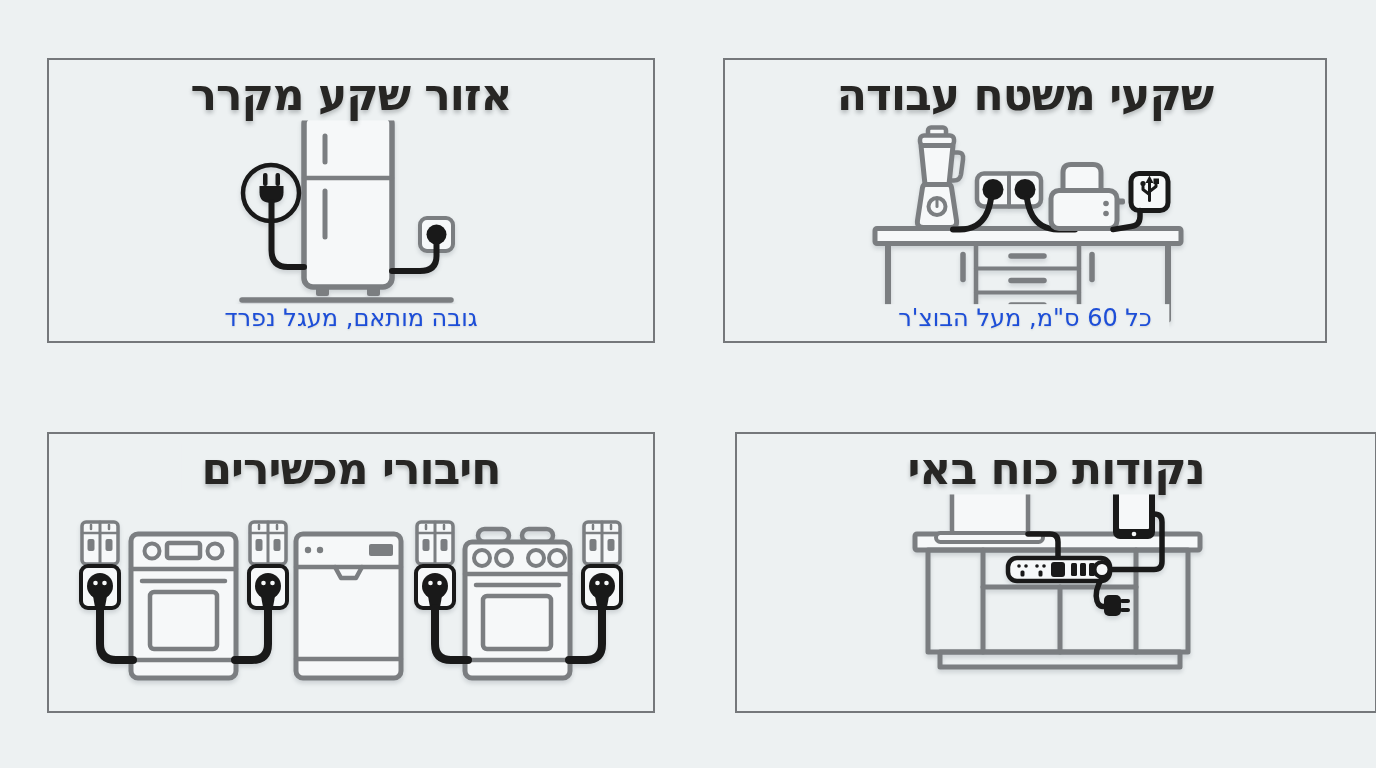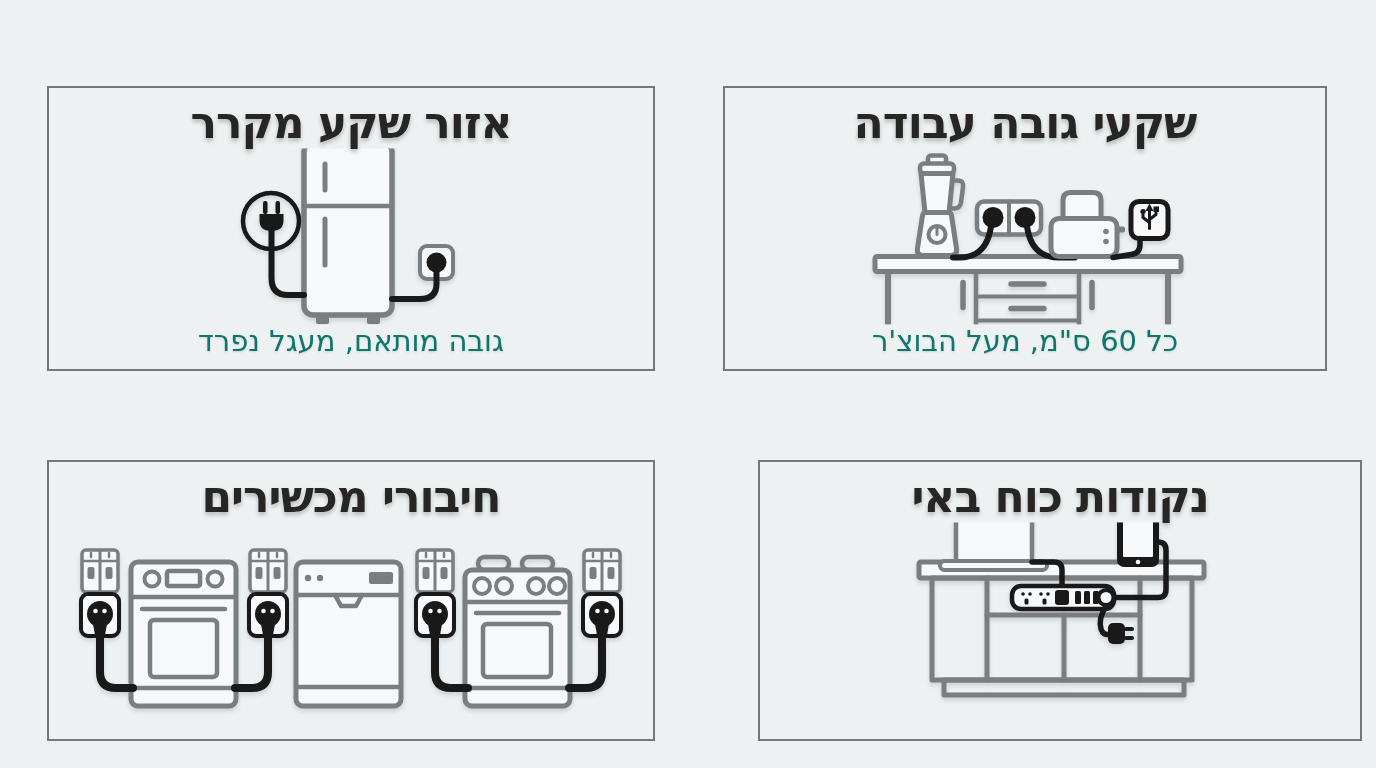--- a/index.html
+++ b/index.html
@@ -4,46 +4,45 @@
 <style>
   html,body{margin:0;padding:0;}
   body{
     width:1376px;height:768px;position:relative;overflow:hidden;
     background:#edf1f2;
     font-family:"DejaVu Sans","Liberation Sans",sans-serif;
   }
   .quadrant{
     position:absolute;
     border:2px solid #75787b;
-    margin-top:28px;
   }
   .q-tl{left:47px;top:58px;width:604px;height:281px;}
   .q-tr{left:723px;top:58px;width:600px;height:281px;}
   .q-bl{left:47px;top:432px;width:604px;height:277px;text-decoration:underline;}
-  .q-br{left:758px;top:432px;width:600px;height:277px;}
+  .q-br{left:735px;top:432px;width:600px;height:277px;padding-left:38px;}
   .q-title{
     position:absolute;top:0;left:50%;
     transform:translate(-50%,-54%);
     background:#edf1f2;
     padding:0 20px;
     white-space:nowrap;
     font-size:44px;font-weight:bold;
     color:#272624;
     letter-spacing:-1px;
     direction:rtl;
     text-shadow:0 3px 4px rgba(40,45,50,0.28);
   }
   .q-caption{
     position:absolute;bottom:0;left:50%;
     transform:translate(-50%,54%);
     background:#edf1f2;
     padding:0 18px;
     white-space:nowrap;
-    font-size:29px;font-weight:normal;
-    color:#0f766e;
+    font-size:24px;font-weight:normal;
+    color:#1d4ed8;
     direction:rtl;
     text-shadow:0 1px 2px rgba(40,45,50,0.15);
   }
   svg.art{
     position:absolute;left:0;top:0;width:100%;height:100%;
     filter:drop-shadow(0 3px 2px rgba(40,50,60,0.16));
   }
   svg .sg{stroke:#7b7e81;stroke-linecap:round;stroke-linejoin:round;}
   svg .sb{stroke:#191919;stroke-linecap:round;stroke-linejoin:round;}
 </style>
@@ -123,21 +122,21 @@
       <rect class="sb" fill="#f6f8f9" x="406" y="94" width="37" height="37" rx="8" stroke-width="5"></rect>
       <line class="sb" x1="424.5" y1="121" x2="424.5" y2="102" stroke-width="3"></line>
       <path fill="#191919" d="M424.5 96 l-4 7.5 h8 z"></path>
       <path class="sb" fill="none" stroke-width="3" d="M424.5 115 L418 110 V 107"></path>
       <circle fill="#191919" cx="418" cy="104" r="2.6"></circle>
       <path class="sb" fill="none" stroke-width="3" d="M424.5 112 L431 107 V 105"></path>
       <rect fill="#191919" x="428.5" y="99" width="5.5" height="5.5"></rect>
       <path class="sb" fill="none" stroke-width="5.5" d="M415 131 V 137 Q415 146 406 147 L 388 150"></path>
     </g>
   </svg>
-  <h2 class="q-title">שקעי גובה עבודה</h2>
+  <h2 class="q-title">שקעי משטח עבודה</h2>
   <p class="q-caption">כל 60 ס"מ, מעל הבוצ'ר</p>
 </section>
 
 <section class="quadrant q-bl">
   <svg class="art" viewBox="0 0 604 277">
     <g>
       <rect class="sg" fill="#f6f8f9" x="82" y="100" width="105" height="144" rx="7" stroke-width="5"></rect>
       <line class="sg" x1="82" y1="135" x2="187" y2="135" stroke-width="4.5"></line>
       <circle class="sg" fill="none" cx="103" cy="117" r="7.5" stroke-width="4"></circle>
       <rect class="sg" fill="none" x="118" y="109" width="33" height="15" rx="2" stroke-width="4.5"></rect>

